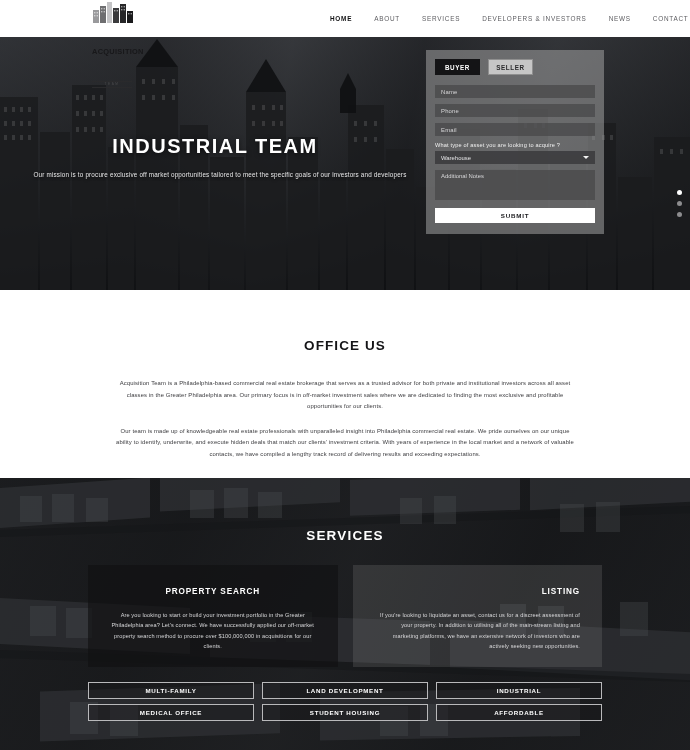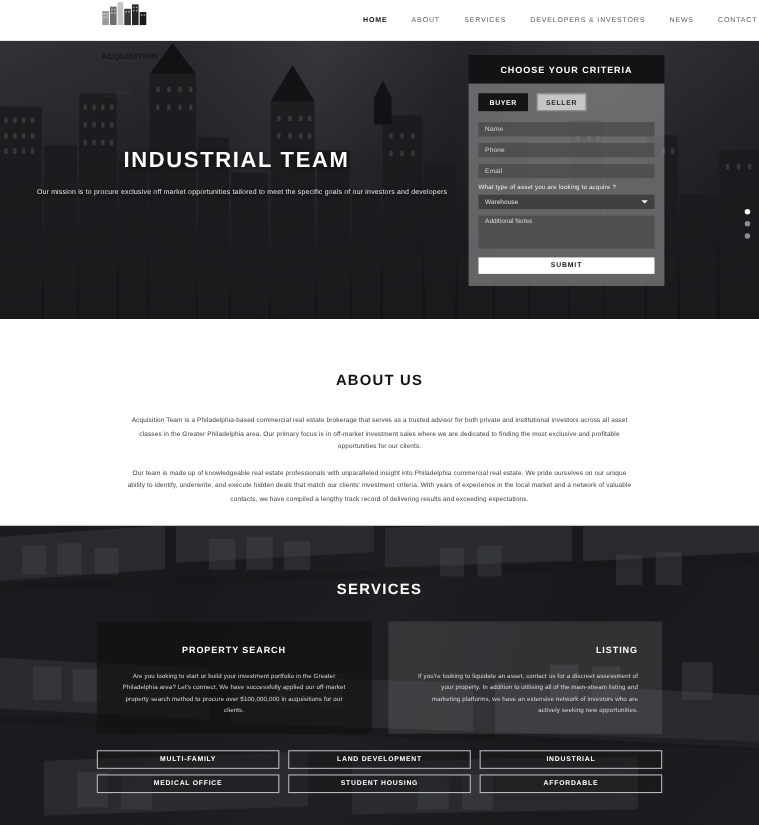--- a/index.html
+++ b/index.html
@@ -493,21 +493,20 @@
     <h1 class="hero-title">INDUSTRIAL TEAM</h1>
     <p class="hero-sub">Our mission is to procure exclusive off market opportunities tailored to meet the specific goals of our investors and developers</p>
 
     <div class="slider-dots">
       <span class="dot active"></span>
       <span class="dot"></span>
       <span class="dot"></span>
     </div>
 
     <div class="criteria-panel">
-      <div class="criteria-head">CHOOSE YOUR CRITERIA</div>
       <div class="criteria-body">
 
         <div class="toggle-row">
           <div class="toggle-btn on">BUYER</div>
           <div class="toggle-btn off">SELLER</div>
         </div>
 
         <div class="field">Name</div>
         <div class="field">Phone</div>
         <div class="field">Email</div>
@@ -520,21 +519,21 @@
         </div>
 
         <div class="notes">Additional Notes</div>
 
         <div class="submit-btn">SUBMIT</div>
       </div>
     </div>
   </section>
 
   <section class="about">
-    <h2 class="section-title-dark">ABOUT US</h2>
+    <h2 class="section-title-dark">OFFICE US</h2>
     <div class="about-body">
       <p class="about-p">Acquisition Team is a Philadelphia-based commercial real estate brokerage that serves as a trusted advisor for both private and institutional investors across all asset classes in the Greater Philadelphia area. Our primary focus is in off-market investment sales where we are dedicated to finding the most exclusive and profitable opportunities for our clients.</p>
       <p class="about-p">Our team is made up of knowledgeable real estate professionals with unparalleled insight into Philadelphia commercial real estate. We pride ourselves on our unique ability to identify, underwrite, and execute hidden deals that match our clients' investment criteria. With years of experience in the local market and a network of valuable contacts, we have compiled a lengthy track record of delivering results and exceeding expectations.</p>
     </div>
   </section>
 
   <section class="services">
     <div class="services-photo">
       <svg class="aerial" viewBox="0 0 690 272" preserveAspectRatio="none">
         <g fill="#2f3134" opacity="0.75">

